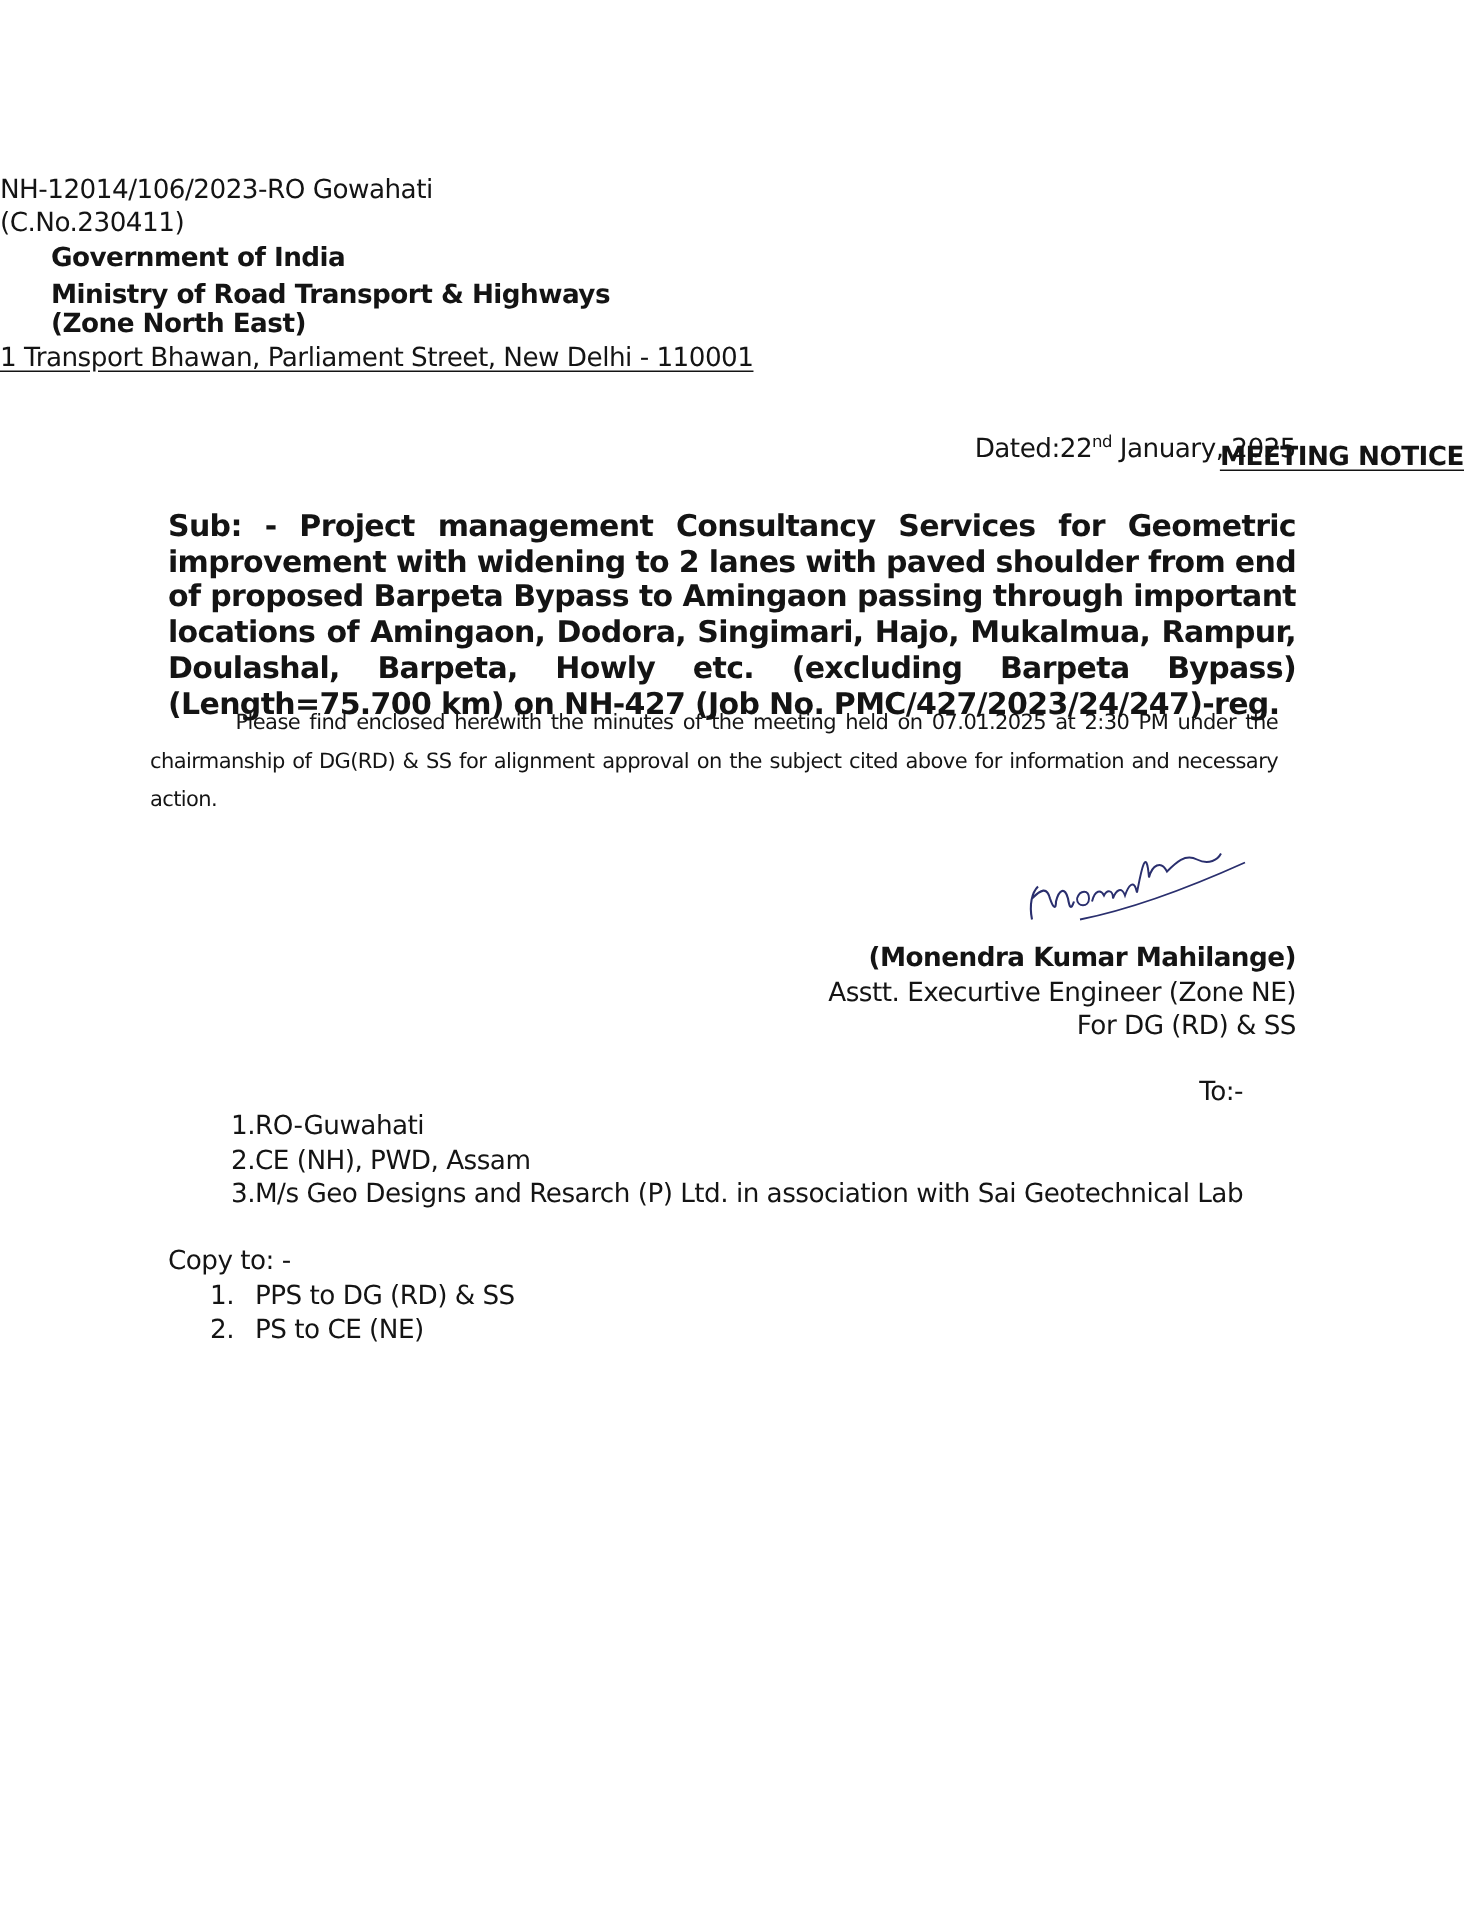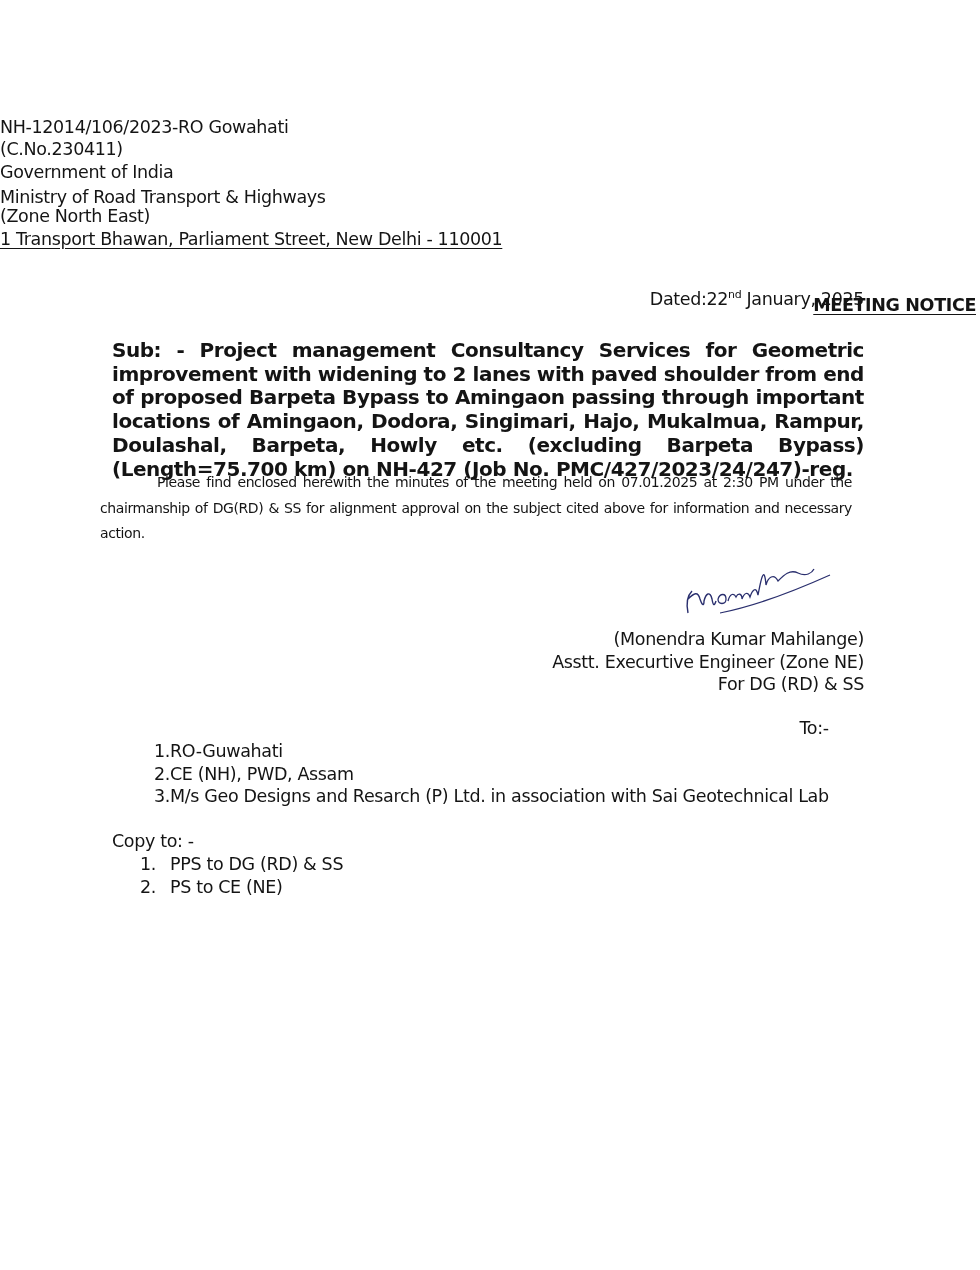--- a/index.html
+++ b/index.html
@@ -1,20 +1,20 @@
 <!DOCTYPE html>
 <html><head>
 <meta charset="utf-8">
 <style>
   html, body { margin: 0; padding: 0; background: #ffffff; }
   body { width: 980px; height: 1270px; position: relative; overflow: hidden;
          font-family: "DejaVu Sans", sans-serif; color: #141414; }
   .page { position: absolute; left: 0; top: 0; width: 980px; height: 1270px; }
   .hdr { position: absolute; left: 0; width: 922px; font-size: 17.5px; line-height: 22px; letter-spacing: -0.35px; }
-  .bold { font-weight: normal; }
+  .bold { font-weight: bold; padding-left: 34px; }
   .ul { text-decoration: underline; text-underline-offset: 3px; }
   .dated { position: absolute; right: 116px; top: 288px; font-size: 17.5px; letter-spacing: -0.35px; }
   .dated sup { font-size: 11px; }
   .title { position: absolute; left: 0; width: 976px; top: 295px; text-align: right; font-size: 17.5px; font-weight: bold; letter-spacing: -0.35px; }
   .subject { position: absolute; left: 112px; width: 752px; top: 339px; font-size: 20px; line-height: 23.7px; font-weight: bold; text-align: justify; letter-spacing: -0.45px; }
   .body { position: absolute; left: 100px; width: 752px; top: 470px; font-size: 14px; line-height: 25.5px; text-align: justify; text-indent: 57px; letter-spacing: -0.4px; }
   .sig { position: absolute; left: 680px; top: 555px; width: 160px; height: 62px; }
   .signer { position: absolute; right: 116px; top: 628px; text-align: right; font-size: 17.5px; line-height: 22.5px; letter-spacing: -0.35px; }
   .to { position: absolute; left: 112px; top: 717px; font-size: 17.5px; line-height: 22.8px; letter-spacing: -0.35px; text-align: right; }
   .to .item, .cc .item { padding-left: 28px; display: flex; }

